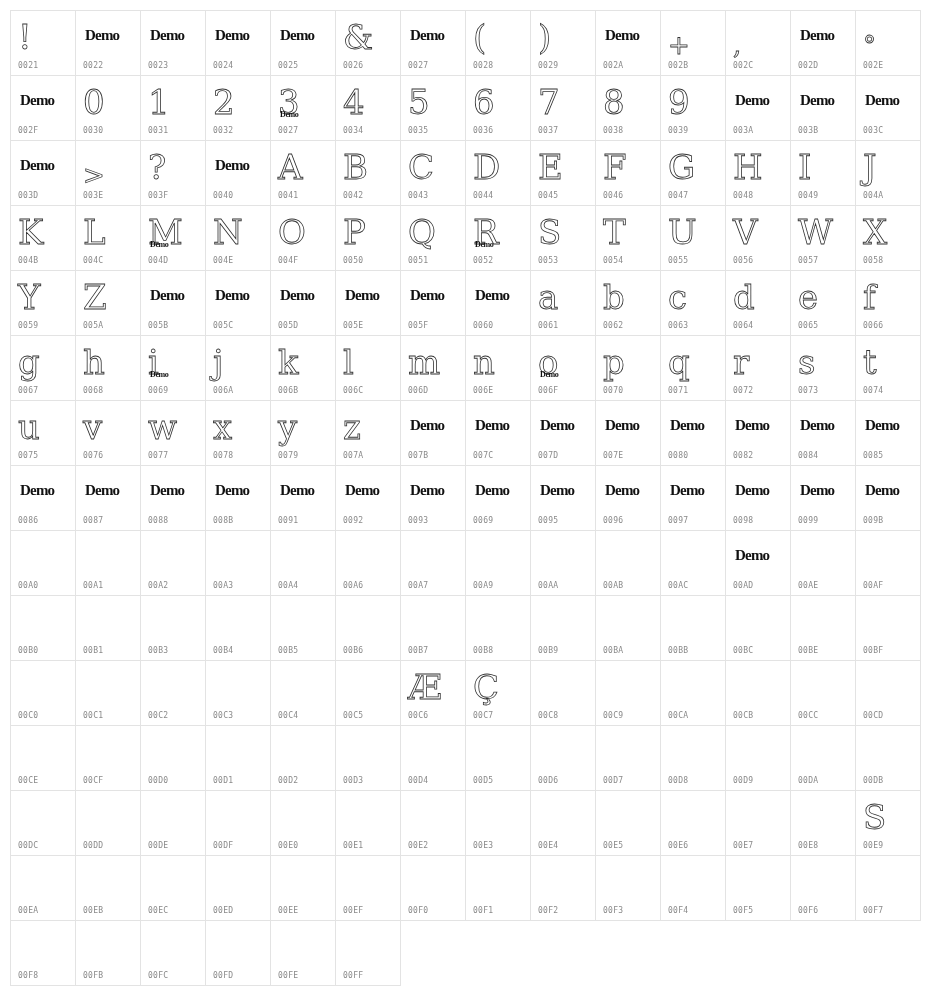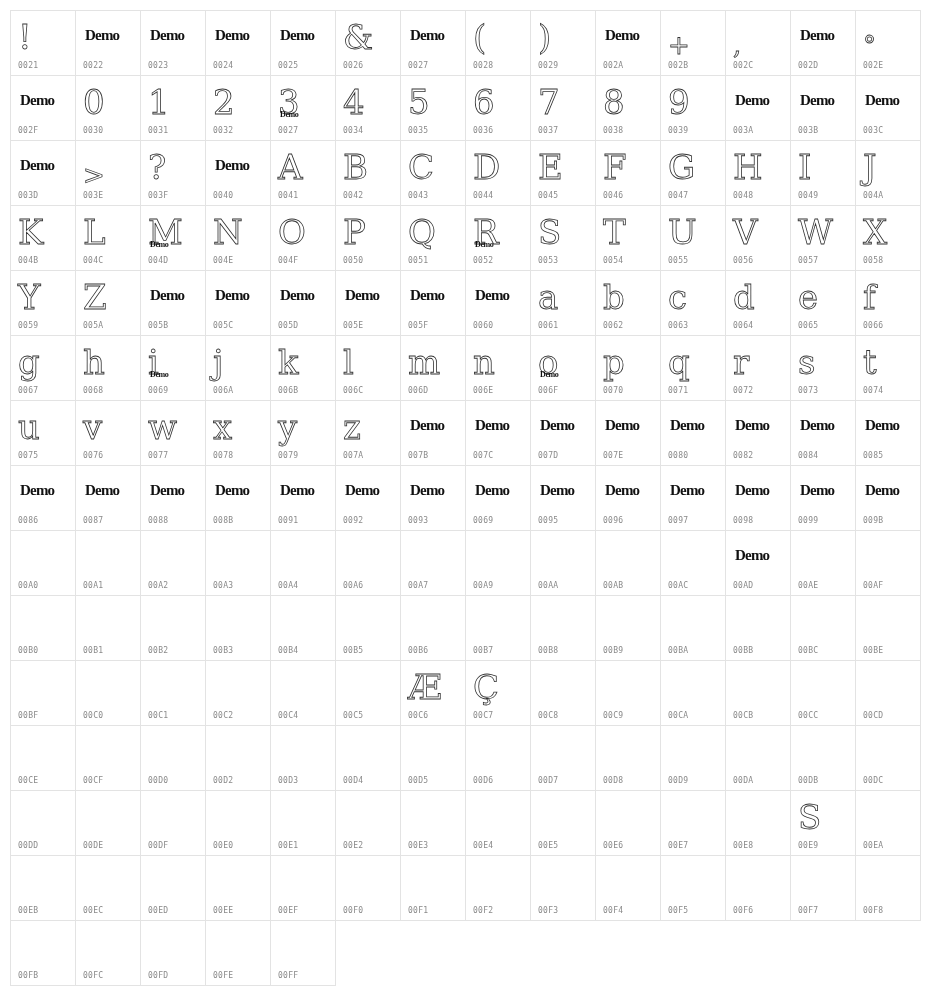--- a/index.html
+++ b/index.html
@@ -548,23 +548,20 @@
     <div class="cell">
       <span class="code">00AF</span>
     </div>
     <div class="cell">
       <span class="code">00B0</span>
     </div>
     <div class="cell">
       <span class="code">00B1</span>
     </div>
     <div class="cell">
-      <span class="code">00B2</span>
-    </div>
-    <div class="cell">
       <span class="code">00B3</span>
     </div>
     <div class="cell">
       <span class="code">00B4</span>
     </div>
     <div class="cell">
       <span class="code">00B5</span>
     </div>
     <div class="cell">
       <span class="code">00B6</span>
@@ -594,20 +591,23 @@
       <span class="code">00BF</span>
     </div>
     <div class="cell">
       <span class="code">00C0</span>
     </div>
     <div class="cell">
       <span class="code">00C1</span>
     </div>
     <div class="cell">
       <span class="code">00C2</span>
+    </div>
+    <div class="cell">
+      <span class="code">00C3</span>
     </div>
     <div class="cell">
       <span class="code">00C4</span>
     </div>
     <div class="cell">
       <span class="code">00C5</span>
     </div>
     <div class="cell">
       <span class="glyph">Æ</span>
       <span class="code">00C6</span>
@@ -635,20 +635,23 @@
       <span class="code">00CD</span>
     </div>
     <div class="cell">
       <span class="code">00CE</span>
     </div>
     <div class="cell">
       <span class="code">00CF</span>
     </div>
     <div class="cell">
       <span class="code">00D0</span>
+    </div>
+    <div class="cell">
+      <span class="code">00D1</span>
     </div>
     <div class="cell">
       <span class="code">00D2</span>
     </div>
     <div class="cell">
       <span class="code">00D3</span>
     </div>
     <div class="cell">
       <span class="code">00D4</span>
     </div>

